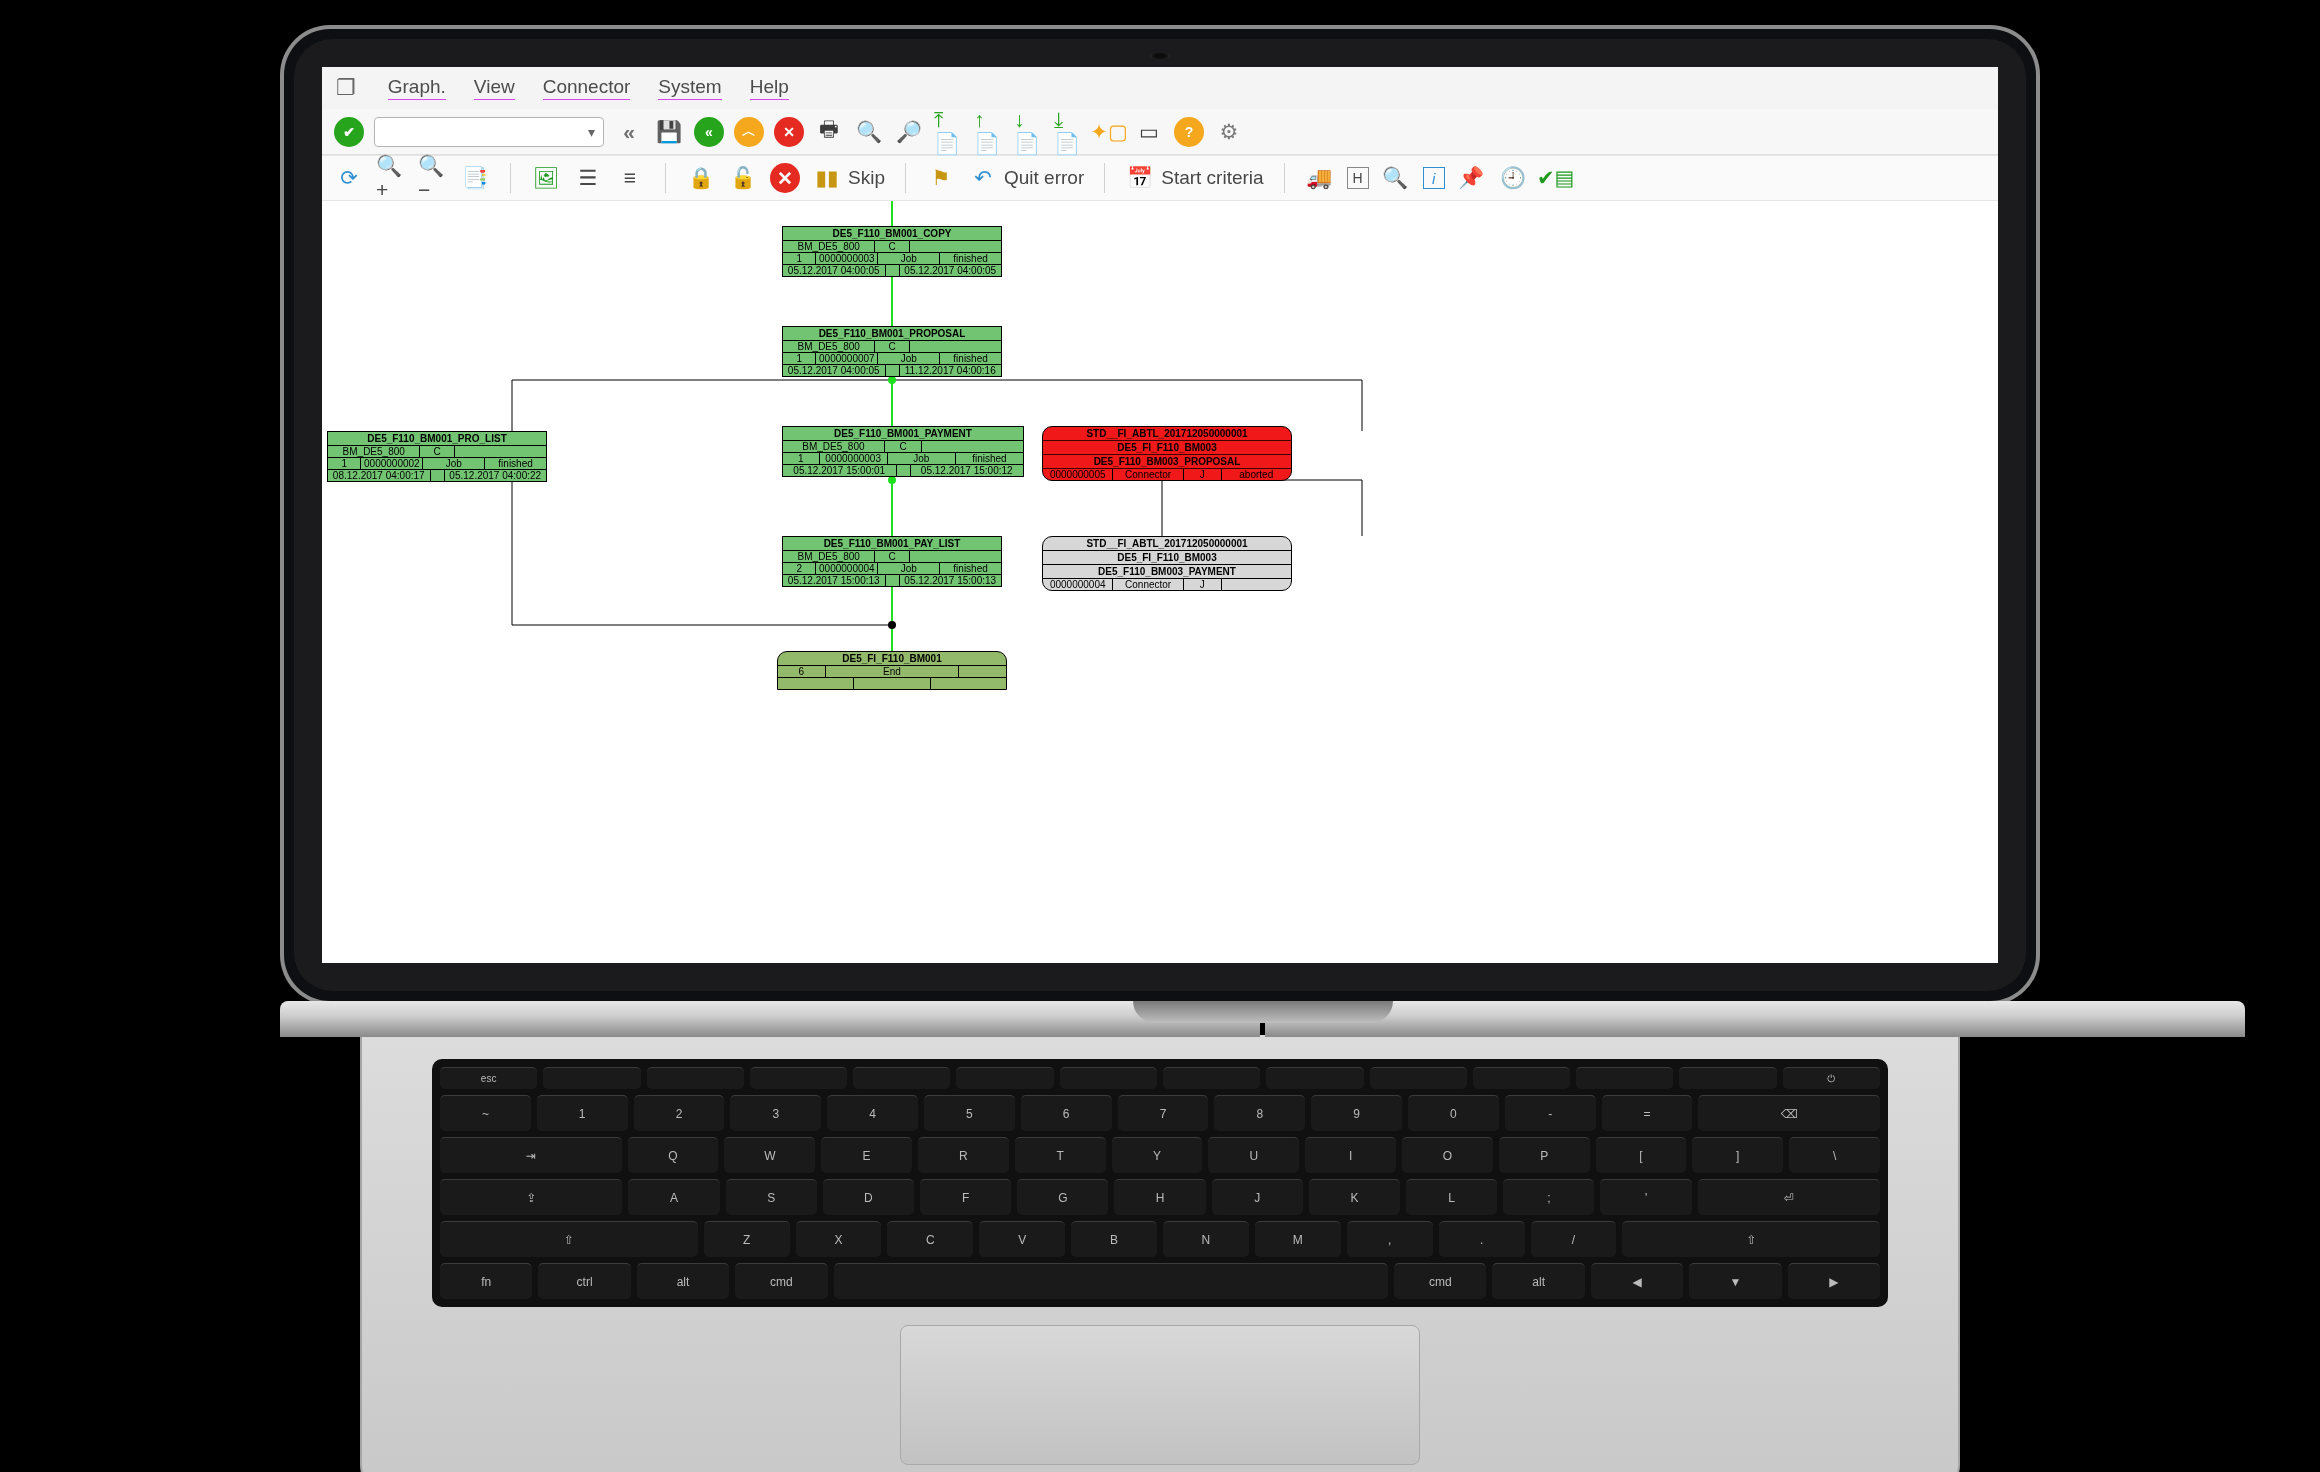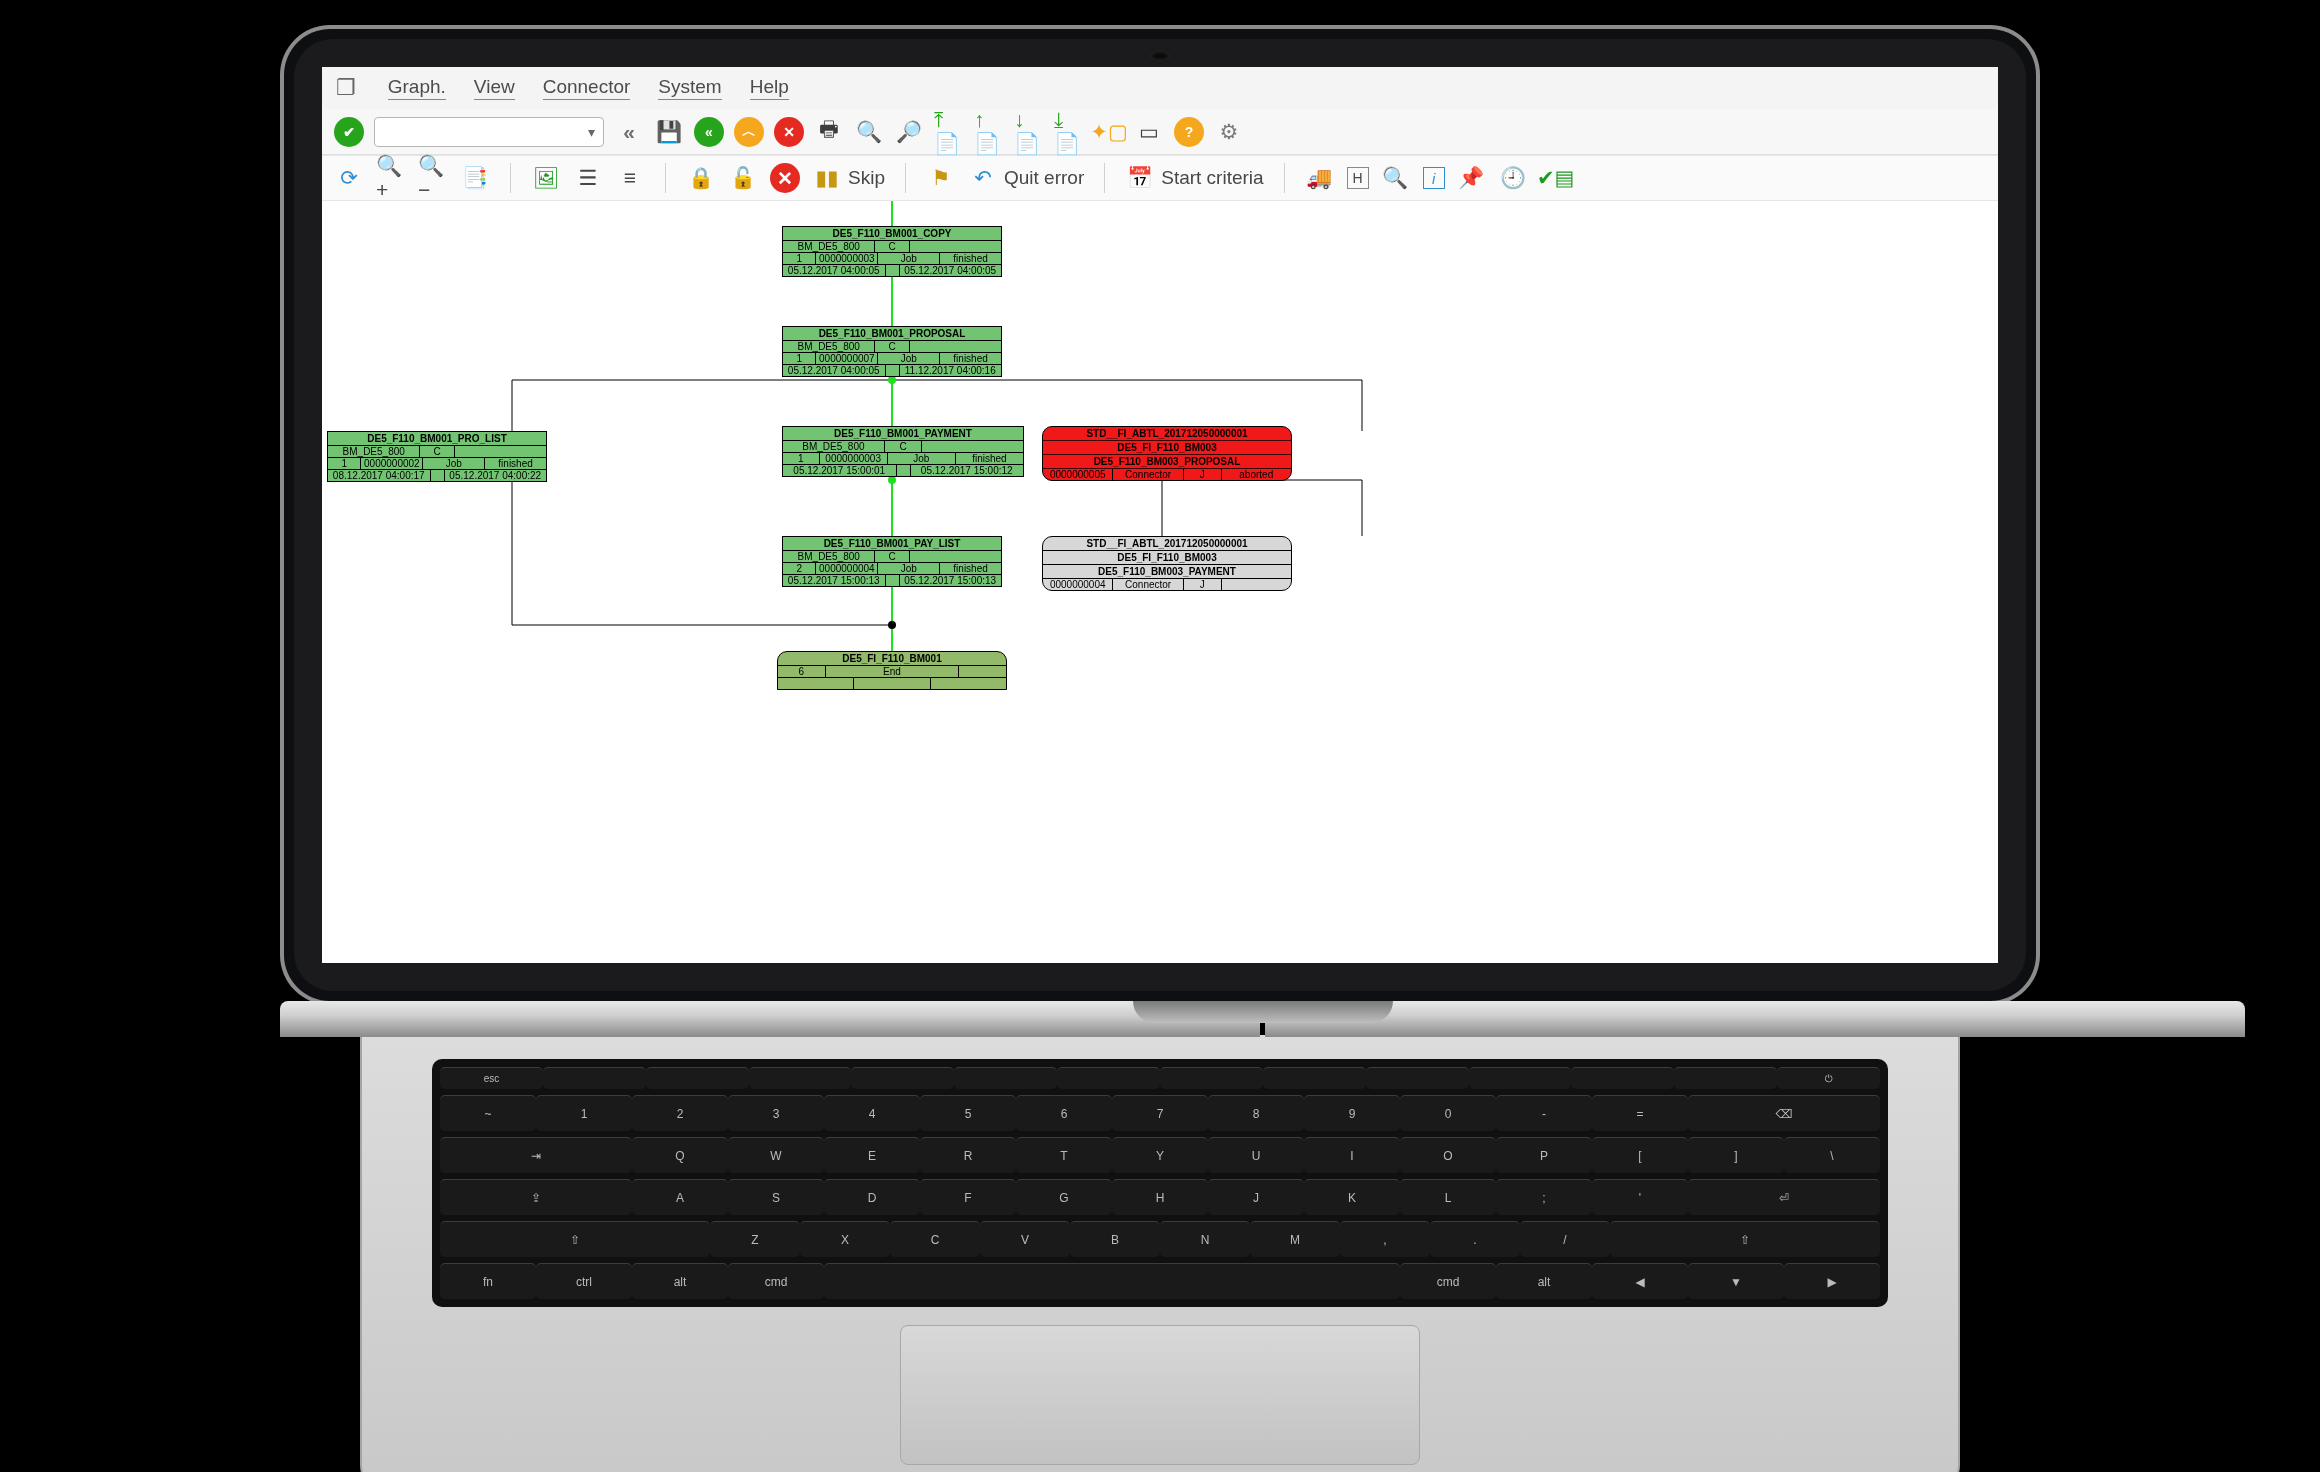--- a/index.html
+++ b/index.html
@@ -14,21 +14,21 @@
 .display{width:100%;height:100%;background:#fff;overflow:hidden;font-size:14px;color:#333;}
 
 
 .hinge{width:1965px;height:36px;margin:-4px auto 0;position:relative;}
 .hinge-side{position:absolute;top:0;height:36px;width:980px;background:linear-gradient(#e8e8e8 0,#cfcfcf 40%,#8a8a8a 100%);}
 .hinge-l{left:0;border-top-left-radius:8px;}
 .hinge-r{right:0;border-top-right-radius:8px;}
 .notch{position:absolute;left:50%;top:0;transform:translateX(-50%);width:260px;height:22px;background:linear-gradient(#7a7a7a,#bfbfbf);border-radius:0 0 28px 28px;}
 .deck{width:1600px;margin:-2px auto 0;background:linear-gradient(#dcdcdc,#c8c8c8);border:2px solid #a5a5a5;border-top:none;border-radius:0 0 30px 30px;padding:24px 70px 28px;}
 .keyboard{background:#101010;border-radius:10px;padding:8px;display:flex;flex-direction:column;gap:6px;}
-.krow{display:flex;}
+.krow{display:flex;gap:6px;}
 .key{background:#1a1a1a;color:#bbb;border-radius:5px;height:36px;flex:1;display:flex;align-items:center;justify-content:center;font-size:12px;border-top:1px solid #3c3c3c;}
 .key.small{height:22px;font-size:10px;}
 .key.wide2{flex:2;}
 .key.wide3{flex:3;}
 .key.wide6{flex:6;}
 .trackpad{width:520px;height:140px;margin:18px auto 0;background:linear-gradient(#d8d8d8,#c2c2c2);border:1px solid #a8a8a8;border-radius:8px;}
 
 
 .menubar{height:42px;display:flex;align-items:center;gap:28px;padding:0 14px;background:#f4f4f4;font-size:19px;color:#4c4c4c;}
 .menubar .logo{color:#666;font-size:22px;margin-right:4px;}

